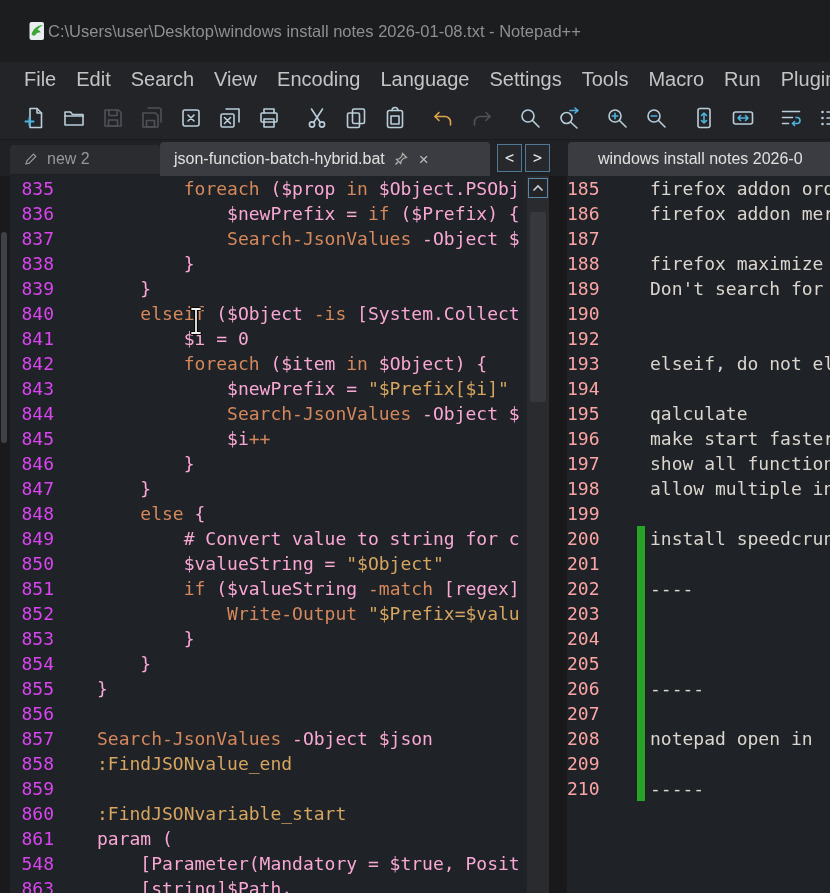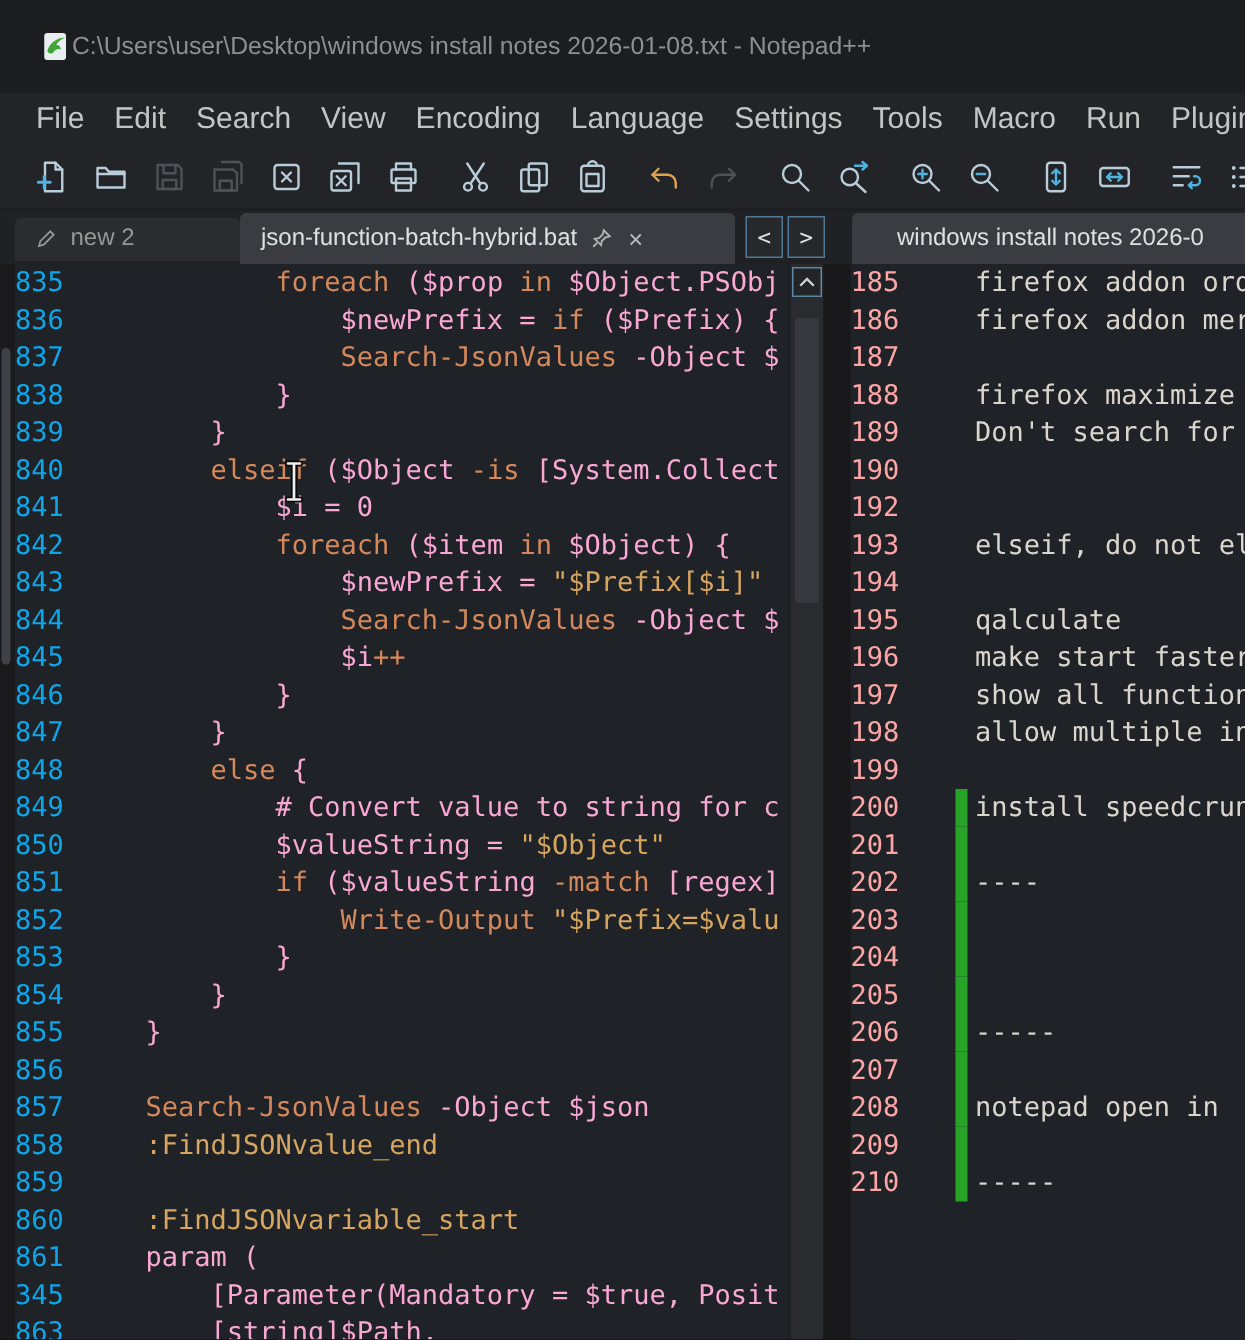--- a/index.html
+++ b/index.html
@@ -47,21 +47,21 @@
   .editor-area{position:absolute;top:176px;left:0;width:830px;bottom:0;background:#141416}
   .left-strip{position:absolute;left:0;top:0;width:10px;height:100%;background:#1a1a1c}
   .left-thumb{position:absolute;left:1px;top:56px;width:6px;height:211px;background:#3f4147;border-radius:3px}
 
   .pane{position:absolute;top:0;height:100%;background:#1f2227;overflow:hidden}
   .pane-left{left:10px;width:517px}
   .pane-right{left:567px;width:263px}
 
   .row{display:flex;height:25px;line-height:25px;white-space:pre;
        font-family:"DejaVu Sans Mono","Liberation Mono",monospace;font-size:18px}
-  .ln{flex:0 0 50px;padding-right:6px;color:#0ea5e9}
+  .ln{flex:0 0 50px;text-align:right;padding-right:6px;color:#d946ef}
   .rln{flex:0 0 44px;text-align:left;padding-right:8px;color:#fca5a5}
   .lmargin{flex:0 0 37px}
   .rmargin{flex:0 0 39px;position:relative}
   .rmargin .chg{position:absolute;left:26px;top:0;width:8px;height:100%;background:#27a327}
   .code-text{flex:1;overflow:hidden}
   .rtext{flex:1;overflow:hidden;color:#dad6ce}
   .tk-d{color:#f9a8d4}
   .tk-k{color:#d4885c}
   .tk-s{color:#d6a55f}
 
@@ -312,21 +312,21 @@
         <div class="row" data-name="code-line-852"><span class="ln" data-name="line-number">852</span><span class="lmargin" data-name="bookmark-margin"></span><span class="code-text" data-name="code-text"><span class="tk-d">            </span><span class="tk-k">Write-Output</span><span class="tk-d"> </span><span class="tk-s">"$Prefix=$valu</span></span></div>
         <div class="row" data-name="code-line-853"><span class="ln" data-name="line-number">853</span><span class="lmargin" data-name="bookmark-margin"></span><span class="code-text" data-name="code-text"><span class="tk-d">        }</span></span></div>
         <div class="row" data-name="code-line-854"><span class="ln" data-name="line-number">854</span><span class="lmargin" data-name="bookmark-margin"></span><span class="code-text" data-name="code-text"><span class="tk-d">    }</span></span></div>
         <div class="row" data-name="code-line-855"><span class="ln" data-name="line-number">855</span><span class="lmargin" data-name="bookmark-margin"></span><span class="code-text" data-name="code-text"><span class="tk-d">}</span></span></div>
         <div class="row" data-name="code-line-856"><span class="ln" data-name="line-number">856</span><span class="lmargin" data-name="bookmark-margin"></span><span class="code-text" data-name="code-text"></span></div>
         <div class="row" data-name="code-line-857"><span class="ln" data-name="line-number">857</span><span class="lmargin" data-name="bookmark-margin"></span><span class="code-text" data-name="code-text"><span class="tk-k">Search-JsonValues</span><span class="tk-d"> -Object $json</span></span></div>
         <div class="row" data-name="code-line-858"><span class="ln" data-name="line-number">858</span><span class="lmargin" data-name="bookmark-margin"></span><span class="code-text" data-name="code-text"><span class="tk-s">:FindJSONvalue_end</span></span></div>
         <div class="row" data-name="code-line-859"><span class="ln" data-name="line-number">859</span><span class="lmargin" data-name="bookmark-margin"></span><span class="code-text" data-name="code-text"></span></div>
         <div class="row" data-name="code-line-860"><span class="ln" data-name="line-number">860</span><span class="lmargin" data-name="bookmark-margin"></span><span class="code-text" data-name="code-text"><span class="tk-s">:FindJSONvariable_start</span></span></div>
         <div class="row" data-name="code-line-861"><span class="ln" data-name="line-number">861</span><span class="lmargin" data-name="bookmark-margin"></span><span class="code-text" data-name="code-text"><span class="tk-d">param (</span></span></div>
-        <div class="row" data-name="code-line-862"><span class="ln" data-name="line-number">345</span><span class="lmargin" data-name="bookmark-margin"></span><span class="code-text" data-name="code-text"><span class="tk-d">    [Parameter(Mandatory = $true, Posit</span></span></div>
+        <div class="row" data-name="code-line-862"><span class="ln" data-name="line-number">548</span><span class="lmargin" data-name="bookmark-margin"></span><span class="code-text" data-name="code-text"><span class="tk-d">    [Parameter(Mandatory = $true, Posit</span></span></div>
         <div class="row" data-name="code-line-863"><span class="ln" data-name="line-number">863</span><span class="lmargin" data-name="bookmark-margin"></span><span class="code-text" data-name="code-text"><span class="tk-d">    [string]$Path,</span></span></div>
       </div>
 
     <div class="vscroll" data-name="left-vertical-scrollbar">
       <div class="scroll-arrow" data-name="scroll-up-arrow">
         <svg width="12" height="8" viewBox="0 0 12 8">
             <polyline points="1.5,6.5 6,2 10.5,6.5" fill="none" stroke="#c9d2d8" stroke-width="1.6"></polyline>
           </svg>
       </div>
       <div class="scroll-thumb" data-name="scrollbar-thumb"></div>

